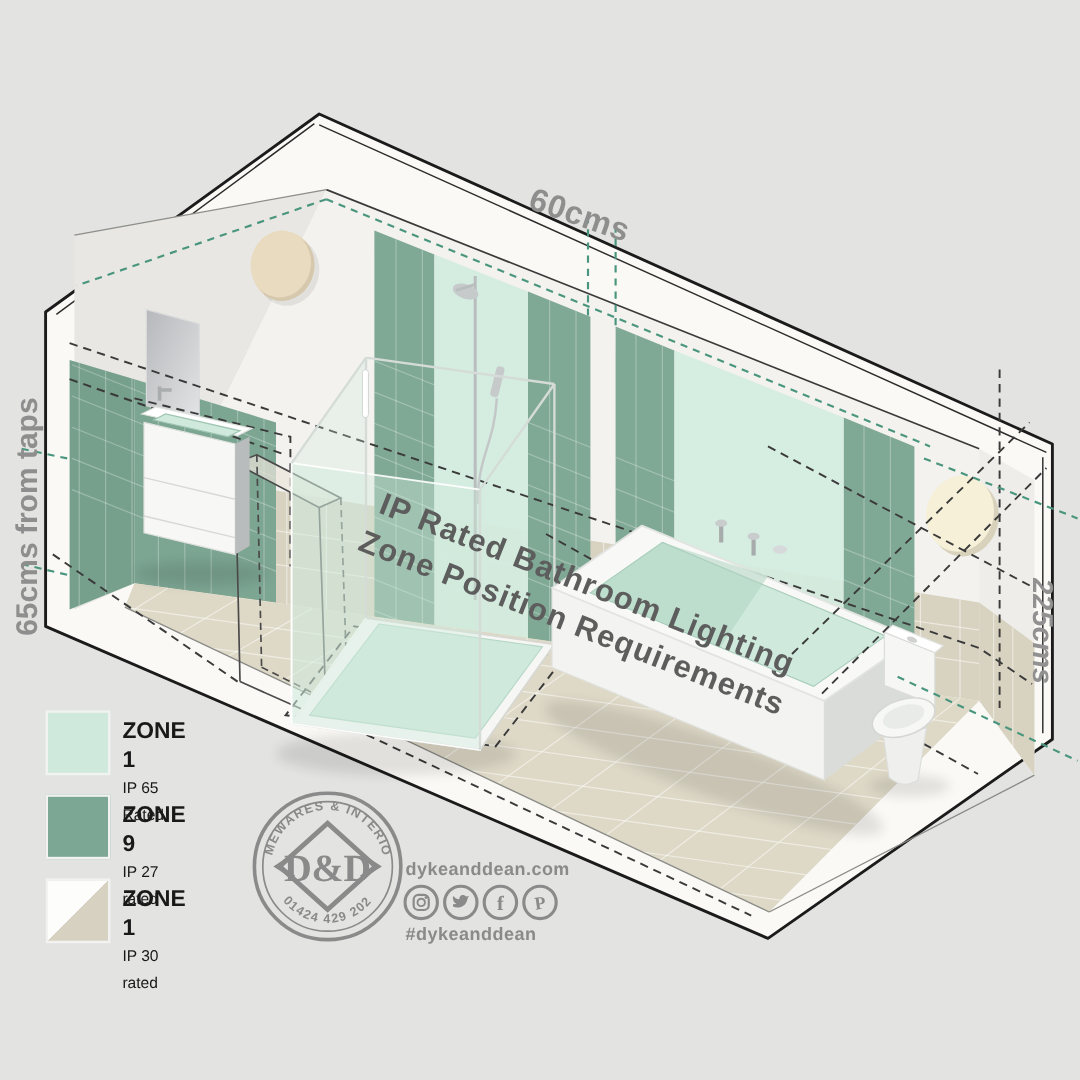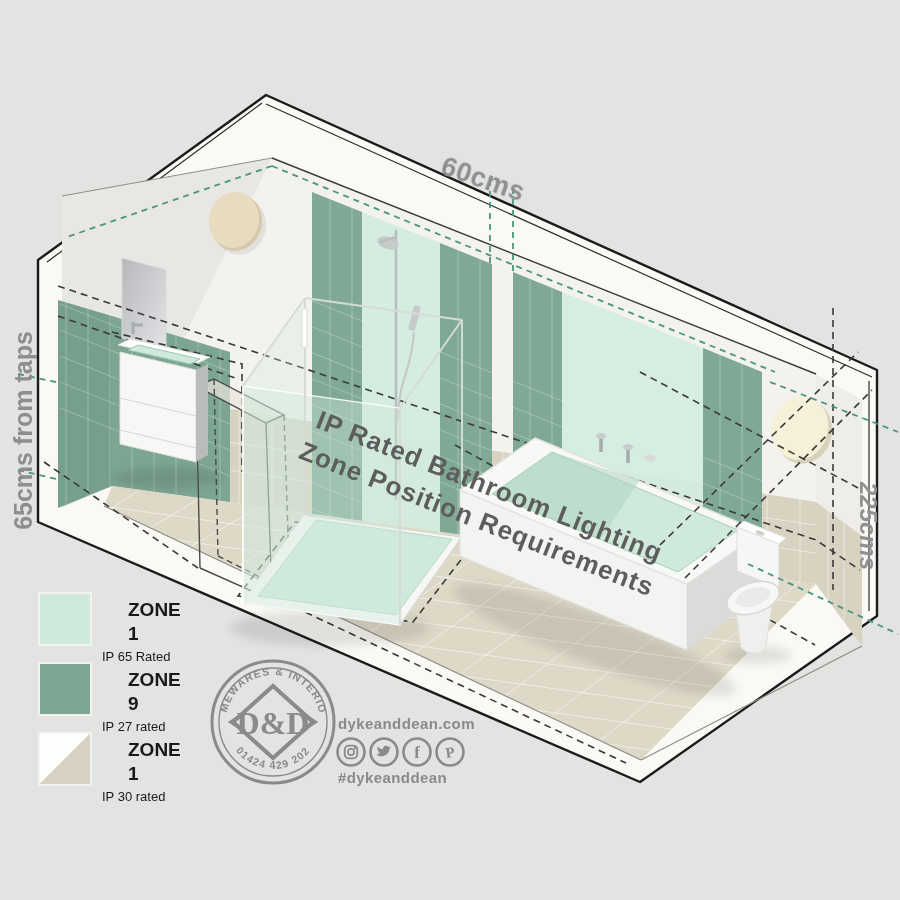--- a/index.html
+++ b/index.html
@@ -22,21 +22,21 @@
   .legend{position:absolute;left:38px;top:592px;width:230px;}
   .legend-item{position:absolute;left:0;height:56px;}
   .legend-item.i0{top:0;}
   .legend-item.i1{top:70px;}
   .legend-item.i2{top:140px;}
   .swatch{position:absolute;left:0;top:0;width:54px;height:54px;border:2px solid #f2f2f1;box-sizing:border-box;}
   .swatch.s0{background:#cfe9dc;}
   .swatch.s1{background:#7da795;}
   .swatch.s2{background:linear-gradient(to bottom right,#fdfdfb 49.5%,#d6d1c0 50%);}
   .legend-text{position:absolute;left:64px;top:6px;color:#191919;}
-  .legend-zone{font-weight:bold;font-size:19px;line-height:24px;margin-left:26px;}
+  .legend-zone{font-weight:bold;font-size:19px;line-height:24px;}
   .legend-rating{font-size:13px;line-height:22px;}
 </style>
 </head>
 <body>
 
 <div class="stage">
 
 <svg width="900" height="900" viewBox="0 0 900 900">
   <defs>
     <clipPath id="floorClip">

